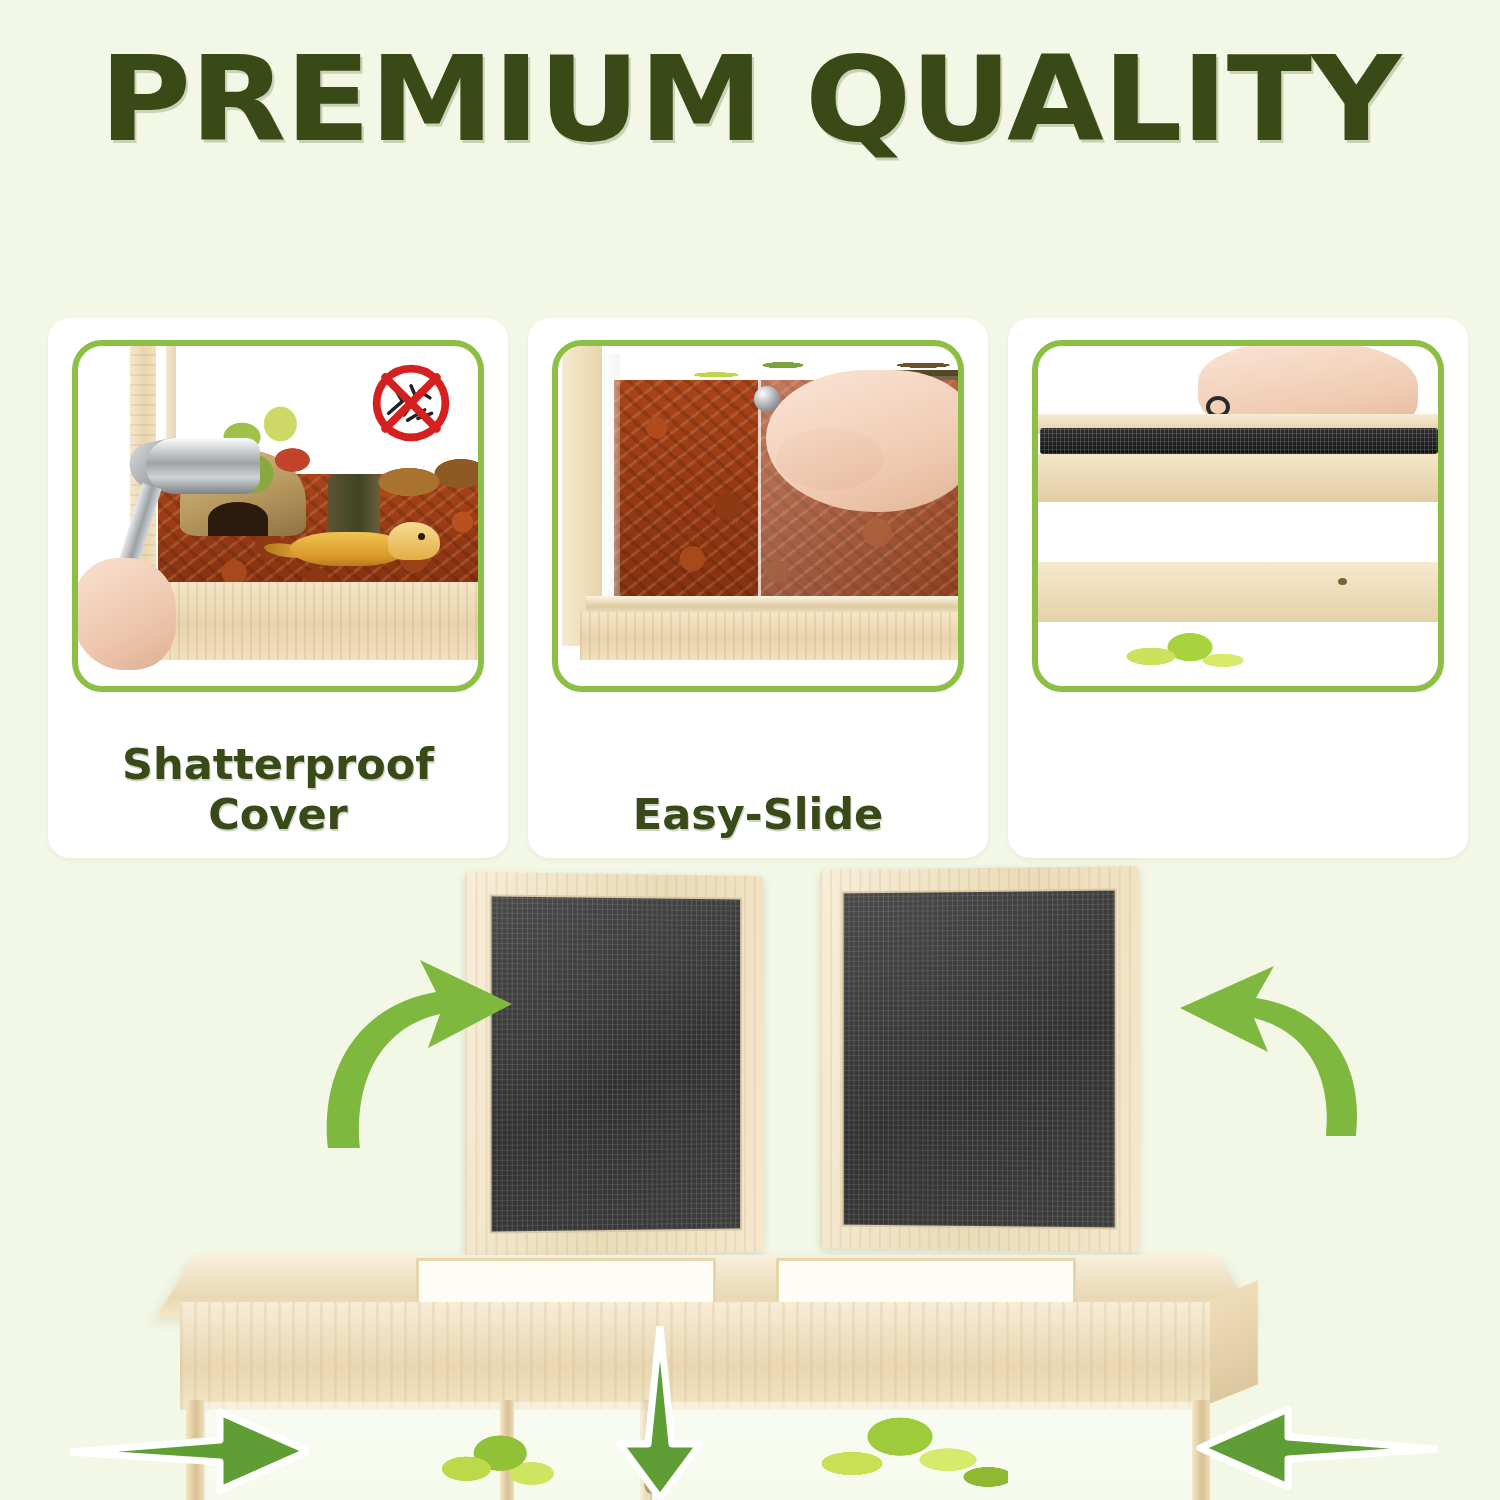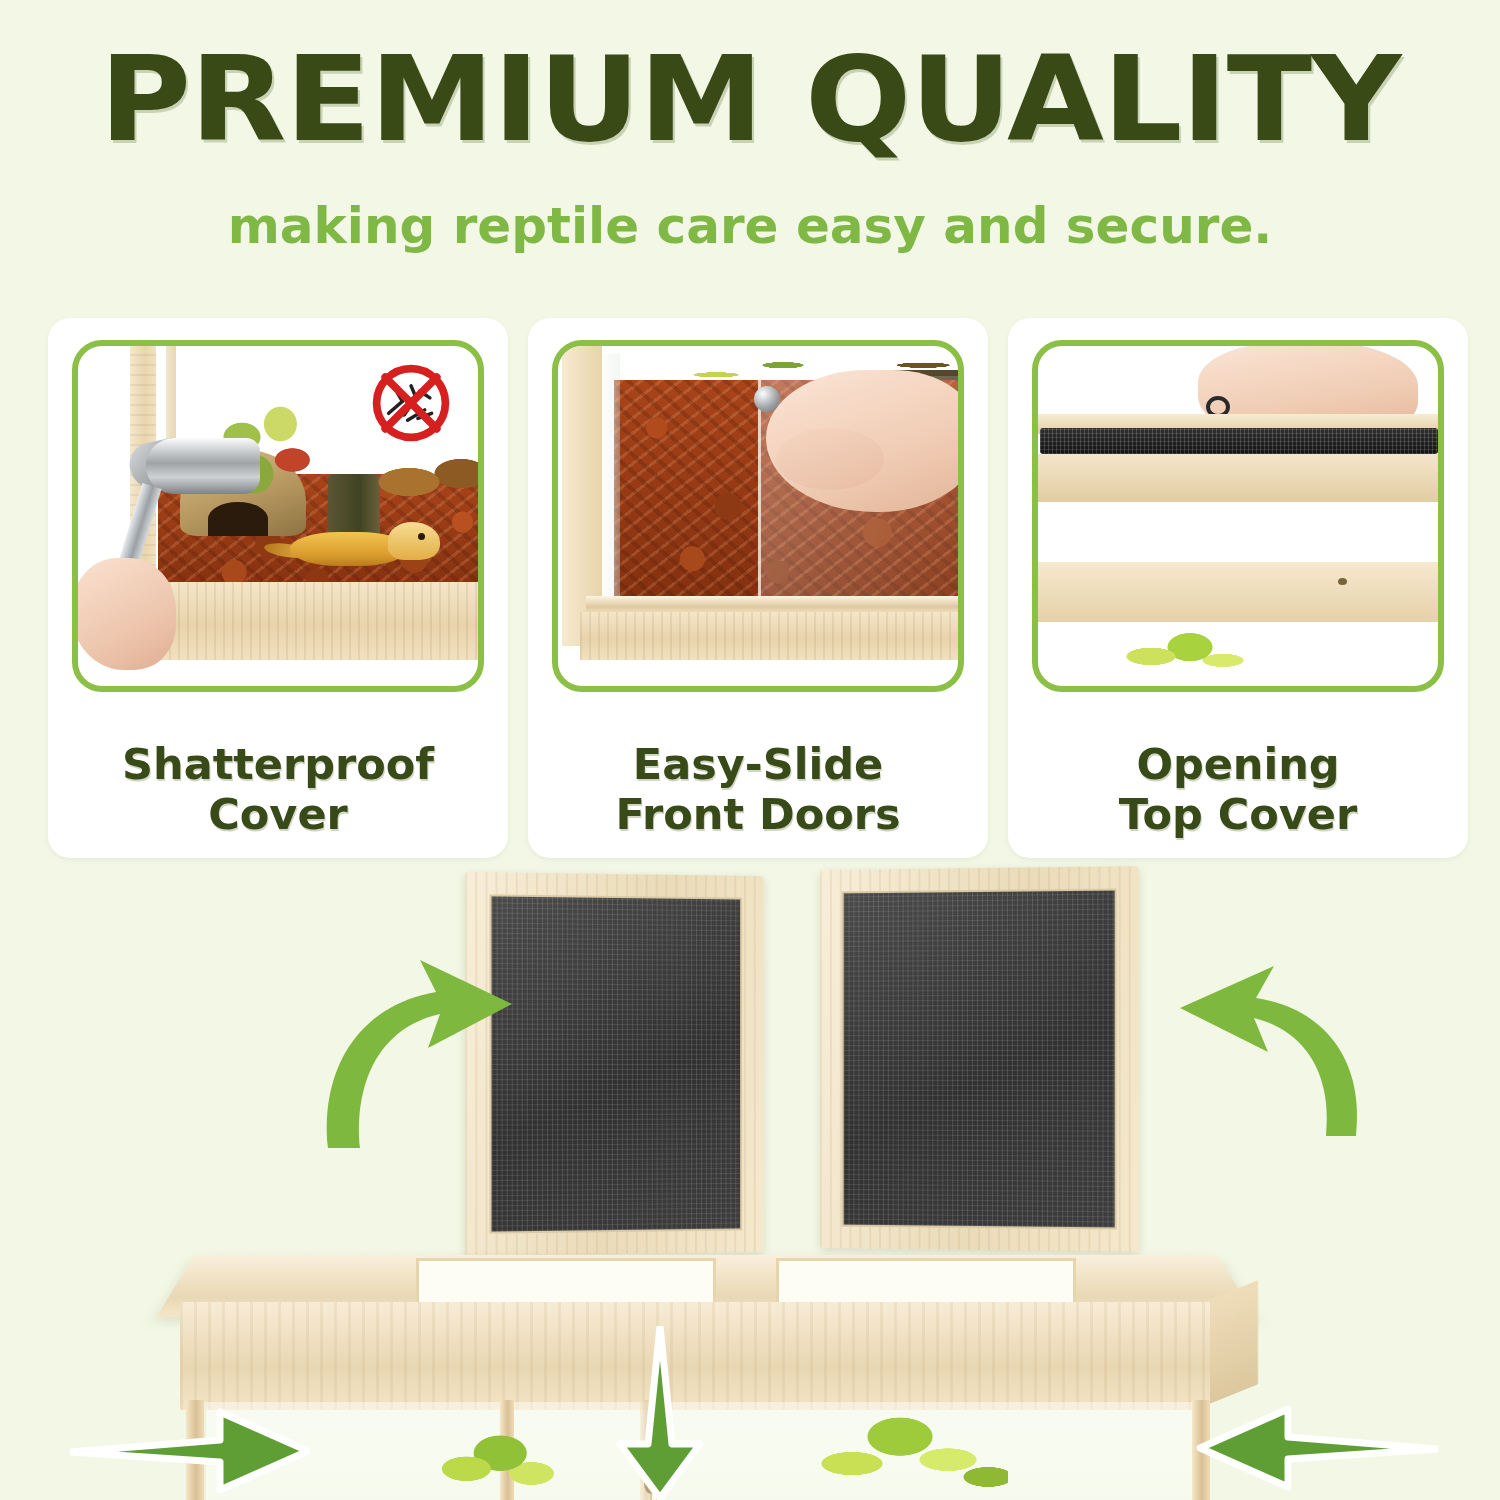--- a/index.html
+++ b/index.html
@@ -297,21 +297,20 @@
   #arrow-curve-right{ left:1118px; top:960px; width:250px; height:180px; }
   #arrow-left{ left:70px; top:1408px; width:240px; height:86px; }
   #arrow-right{ left:1192px; top:1404px; width:246px; height:88px; }
   #arrow-down{ left:614px; top:1326px; width:92px; height:174px; }
 </style>
 </head>
 <body>
 
 <div class="headline">PREMIUM QUALITY</div>
 <div class="subtitle">
-  <div>making reptile care easy and secure.</div>
 </div>
 
 <div class="cards">
 
   <div class="card">
     <div class="card-photo">
       <div class="photo-inner">
         <div class="c1-glasspost wood-v"></div>
         <div class="c1-glasspost2"></div>
         <div class="c1-substrate bark"></div>
@@ -358,41 +357,36 @@
         <div class="c2-hand"></div>
         <div class="c2-knob"></div>
         <div class="c2-openpane"></div>
         <div class="c2-frameL wood-v"></div>
         <div class="c2-rail"></div>
         <div class="c2-base wood"></div>
       </div>
     </div>
     <div class="card-caption">
       <div>Easy-Slide</div>
-      <div>Front Doors</div>
     </div>
   </div>
 
   <div class="card">
     <div class="card-photo">
       <div class="photo-inner">
         <div class="c3-hand"></div>
         <div class="c3-ring"></div>
         <div class="c3-rail1"></div>
         <div class="c3-mesh"></div>
         <div class="c3-rail2"></div>
         <div class="c3-rail3"></div>
         <div class="c3-screw"></div>
         <div class="c3-plant"></div>
       </div>
     </div>
-    <div class="card-caption">
-      <div>Opening</div>
-      <div>Top Cover</div>
-    </div>
   </div>
 
 </div>
 
 <div class="hero">
 
   <div class="lid" id="lid-left">
     <div class="lidframe"></div>
     <div class="lidmesh"></div>
   </div>

